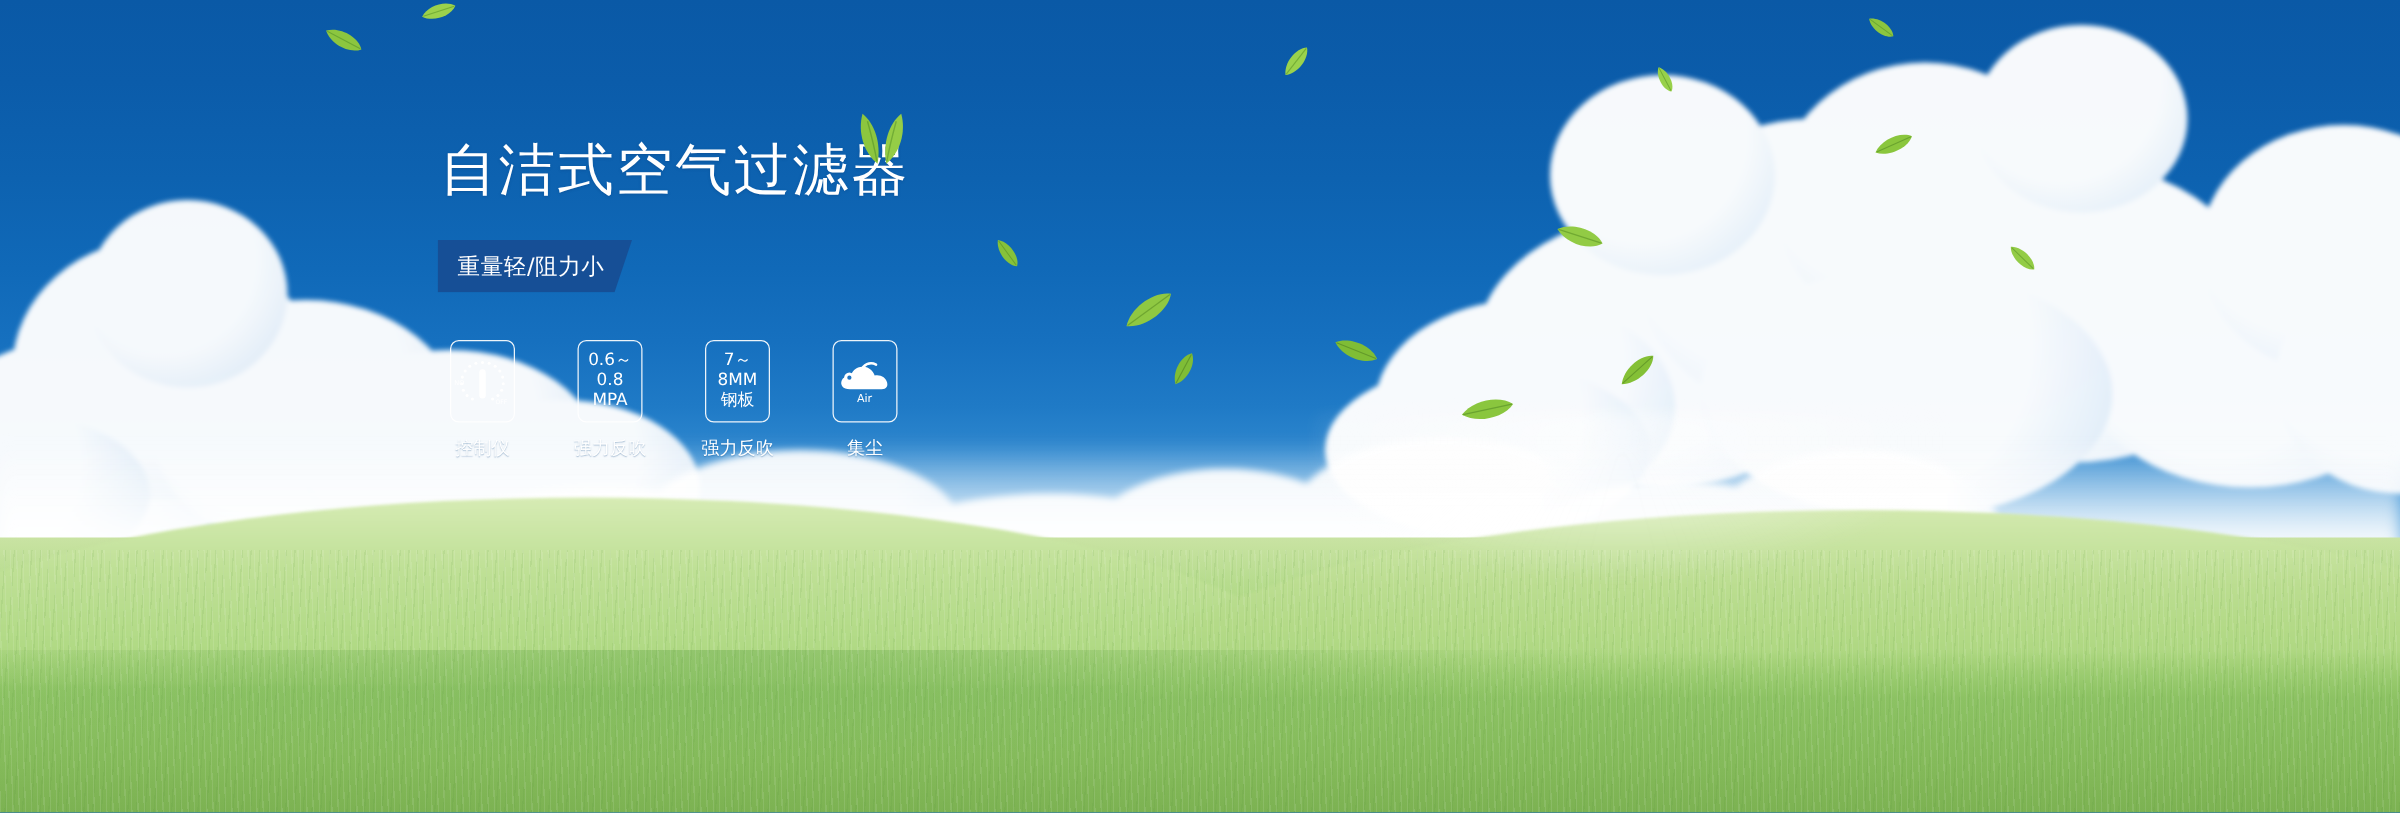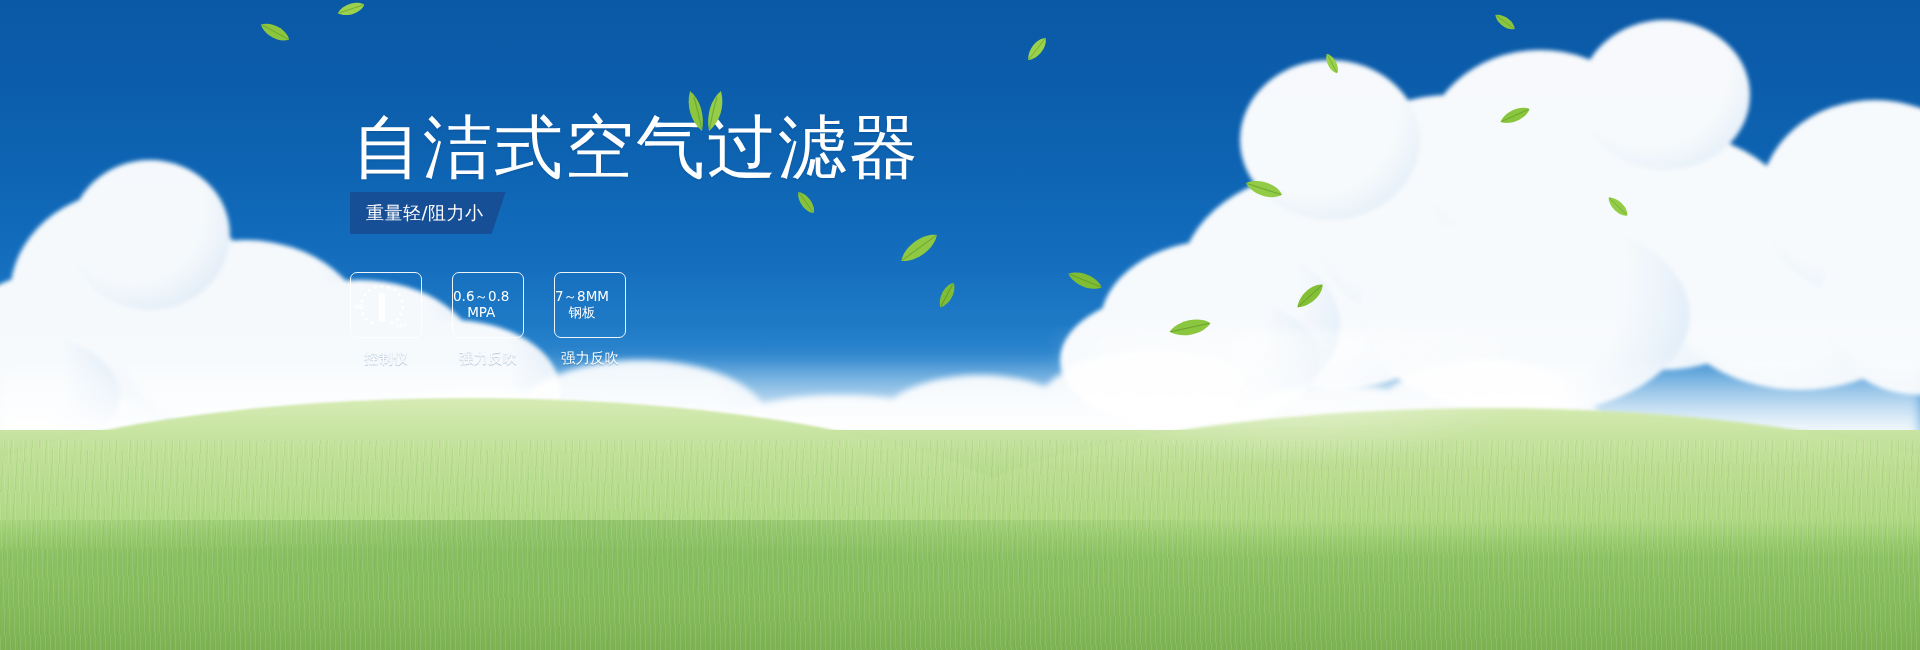--- a/index.html
+++ b/index.html
@@ -81,21 +81,21 @@
 
   
   .leaf { position:absolute; pointer-events:none; }
   .leaf svg { display:block; overflow:visible; }
 
   
   #content { position:absolute; left:0; top:0; width:1920px; height:650px; }
 
   #title {
     position:absolute; left:352px; top:113px;
-    font-size:69px; line-height:1.0; color:#ffffff;
+    font-size:45px; line-height:1.0; color:#ffffff;
     letter-spacing:2px; font-weight:400;
     font-family:"DejaVu Sans","Liberation Sans",sans-serif;
     text-shadow:0 1px 2px rgba(8,60,120,.35);
     white-space:nowrap;
   }
 
   #sprout { position:absolute; left:678px; top:88px; width:54px; height:44px; }
 
   #badges { position:absolute; left:350px; top:192px; display:flex; height:42px; }
   .badge {
@@ -111,21 +111,21 @@
   #badge-right {
     background:#ffffff; color:#15538f; padding:0 18px 0 20px;
     margin-left:-14px;
     clip-path:polygon(14px 0, 100% 0, 100% 100%, 0 100%);
   }
 
   
   #features { position:absolute; left:350px; top:272px; display:flex; gap:30px; }
   .feature { width:72px; display:flex; flex-direction:column; align-items:center; }
   .fbox {
-    width:72px; height:66px; border:1.6px solid rgba(255,255,255,.92);
+    width:52px; height:66px; border:1.6px solid rgba(255,255,255,.92);
     border-radius:7px; display:flex; align-items:center; justify-content:flex-start;
     position:relative; overflow:hidden;
   }
   .fbox .ftext {
     color:#ffffff; font-size:13.5px; line-height:1.18; text-align:center;
     font-family:"DejaVu Sans","Liberation Sans",sans-serif; letter-spacing:0px;
   }
   .flabel {
     margin-top:11px; color:#ffffff; font-size:14.5px; white-space:nowrap;
     font-family:"DejaVu Sans","Liberation Sans",sans-serif;
@@ -333,16 +333,30 @@
       <div class="feature">
         <div class="fbox">
           <div class="ftext">
             <div>7～8MM</div>
             <div>钢板</div>
           </div>
         </div>
         <div class="flabel">强力反吹</div>
       </div>
 
+      <div class="feature">
+        <div class="fbox">
+          <svg width="62" height="52" viewBox="0 0 62 52">
+            <path d="M16 34 C9 34 6 29.5 8 25 C9.6 21.4 14 20.5 17 22 C17.4 15.5 23 11 29.5 11.6
+                     C35 12 39 15.5 40.6 20.2 C46.5 19 52 22.4 53 27.4 C54 32.4 50.6 34 46 34 Z" fill="#ffffff"></path>
+            <circle cx="15.5" cy="22.5" r="5.2" fill="#ffffff"></circle>
+            <circle cx="15.5" cy="22.5" r="2.1" fill="#1f74c2"></circle>
+            <path d="M29 12 C33 8 38 7.5 42 9.5" stroke="#ffffff" stroke-width="2.4" fill="none" stroke-linecap="round"></path>
+            <path d="M22 17 C25 14.5 29 14 32 15.5" stroke="#ffffff" stroke-width="2" fill="none" stroke-linecap="round"></path>
+            <text x="23" y="47" fill="#ffffff" font-size="11" font-family="DejaVu Sans, sans-serif">Air</text>
+          </svg>
+        </div>
+        <div class="flabel">集尘</div>
+      </div>
 
     </div>
   </div>
 </div>
 
 </body></html>

